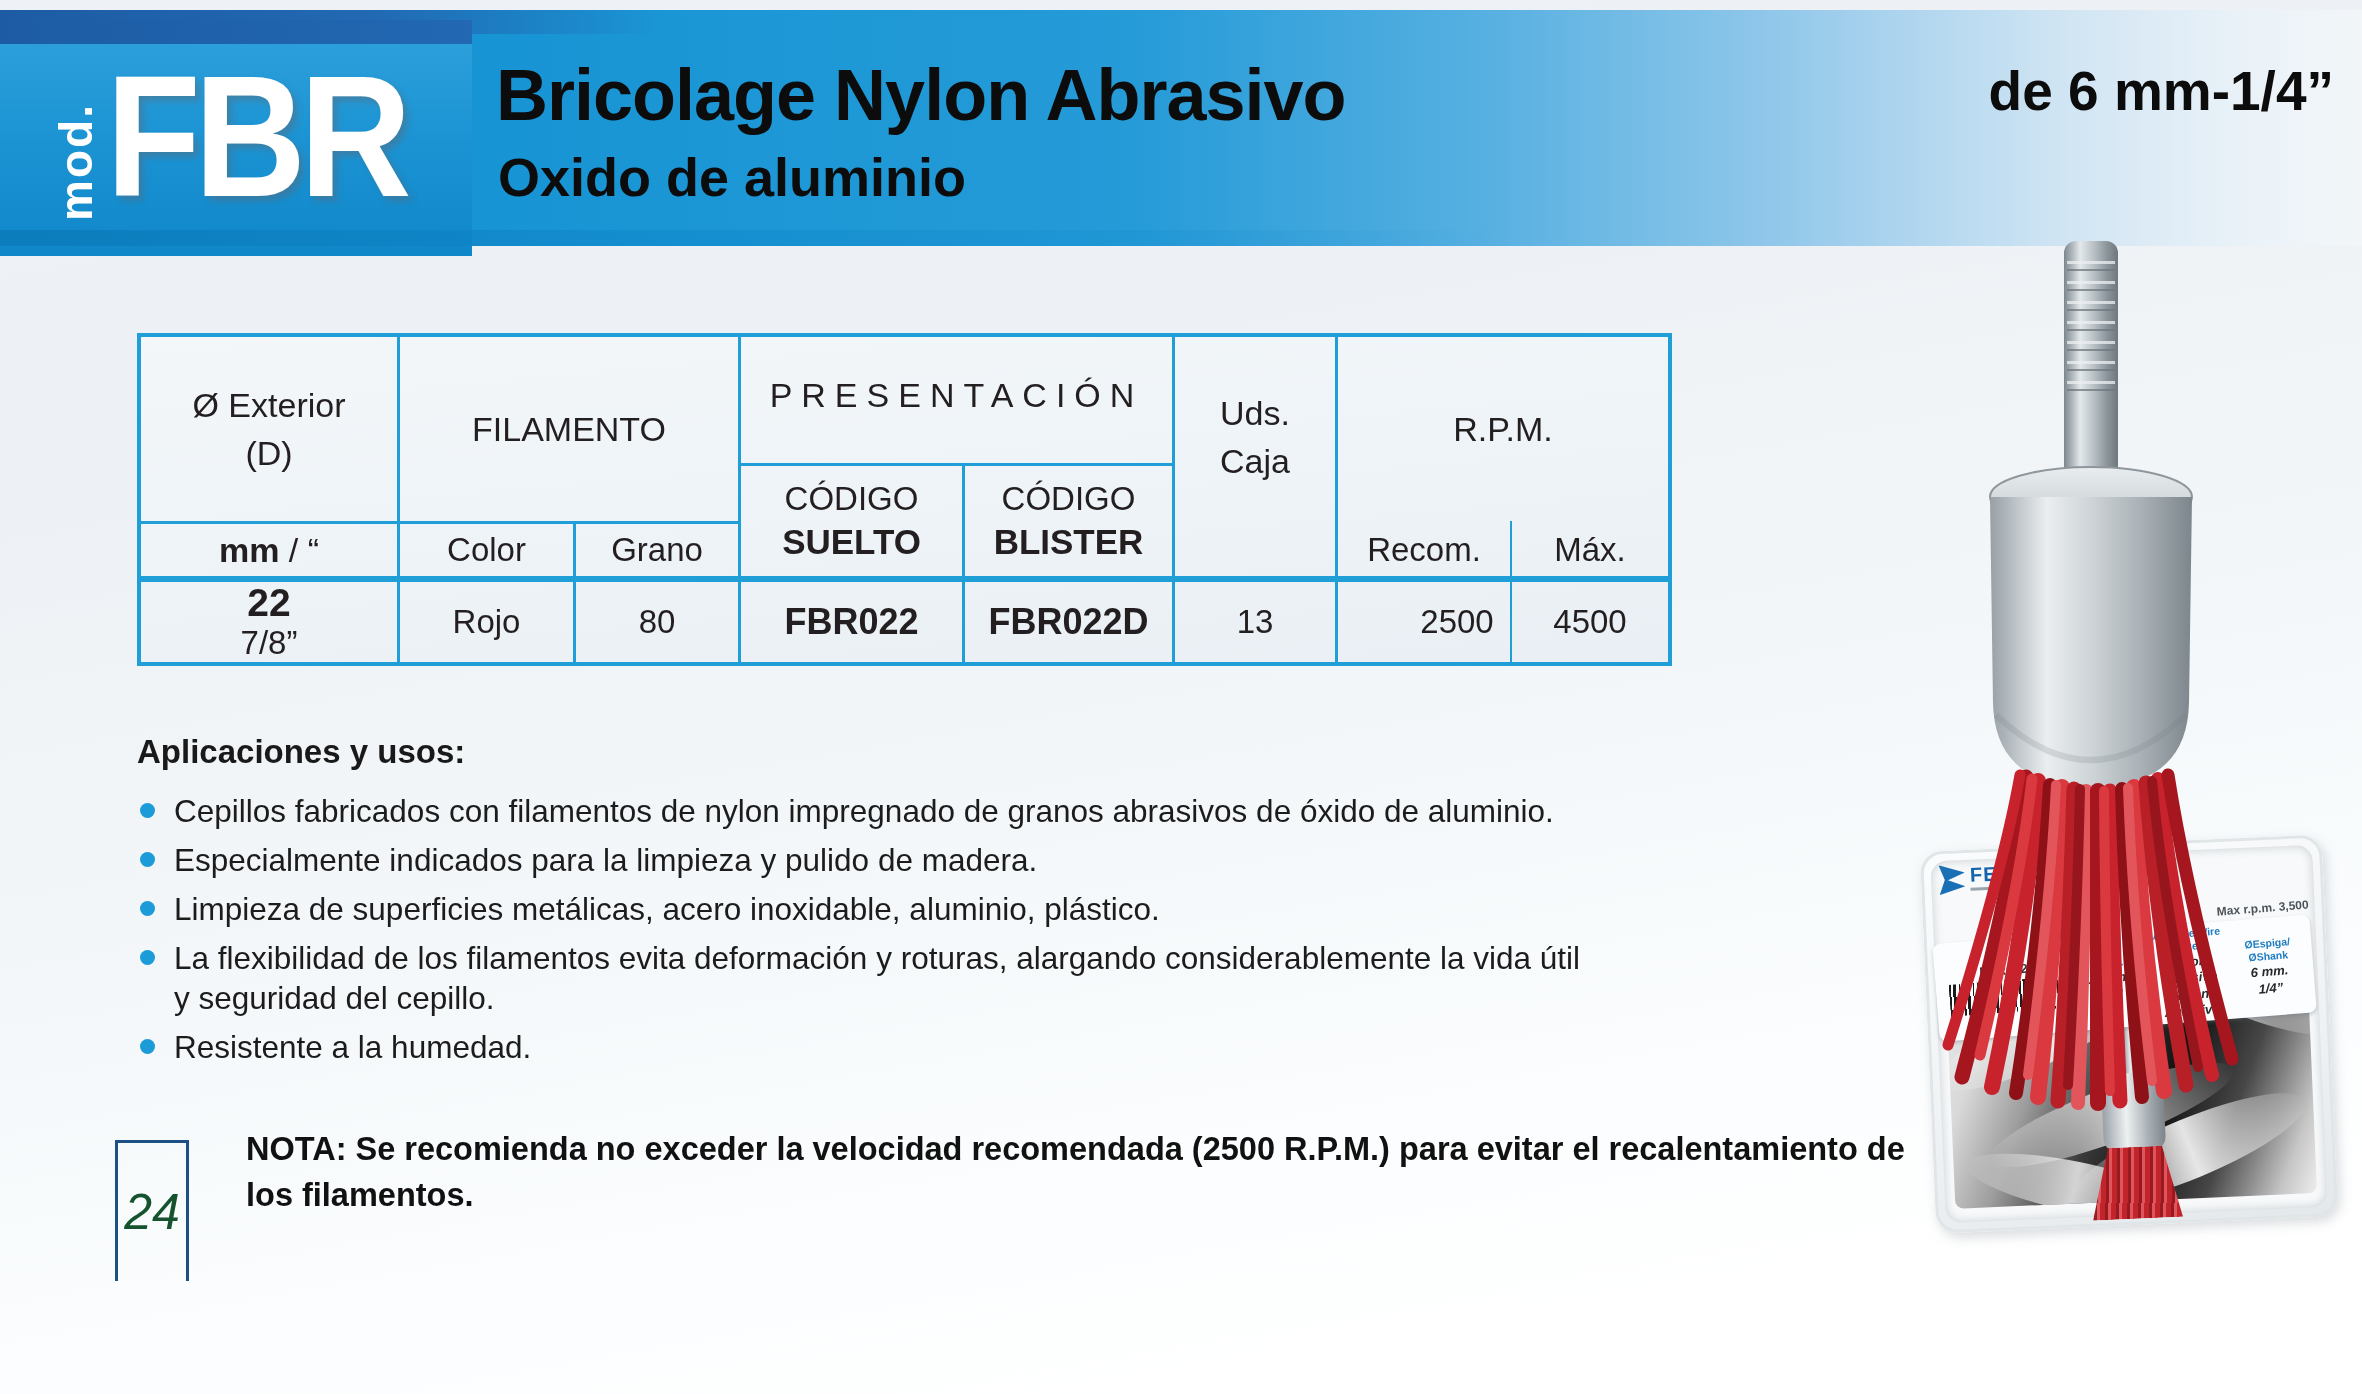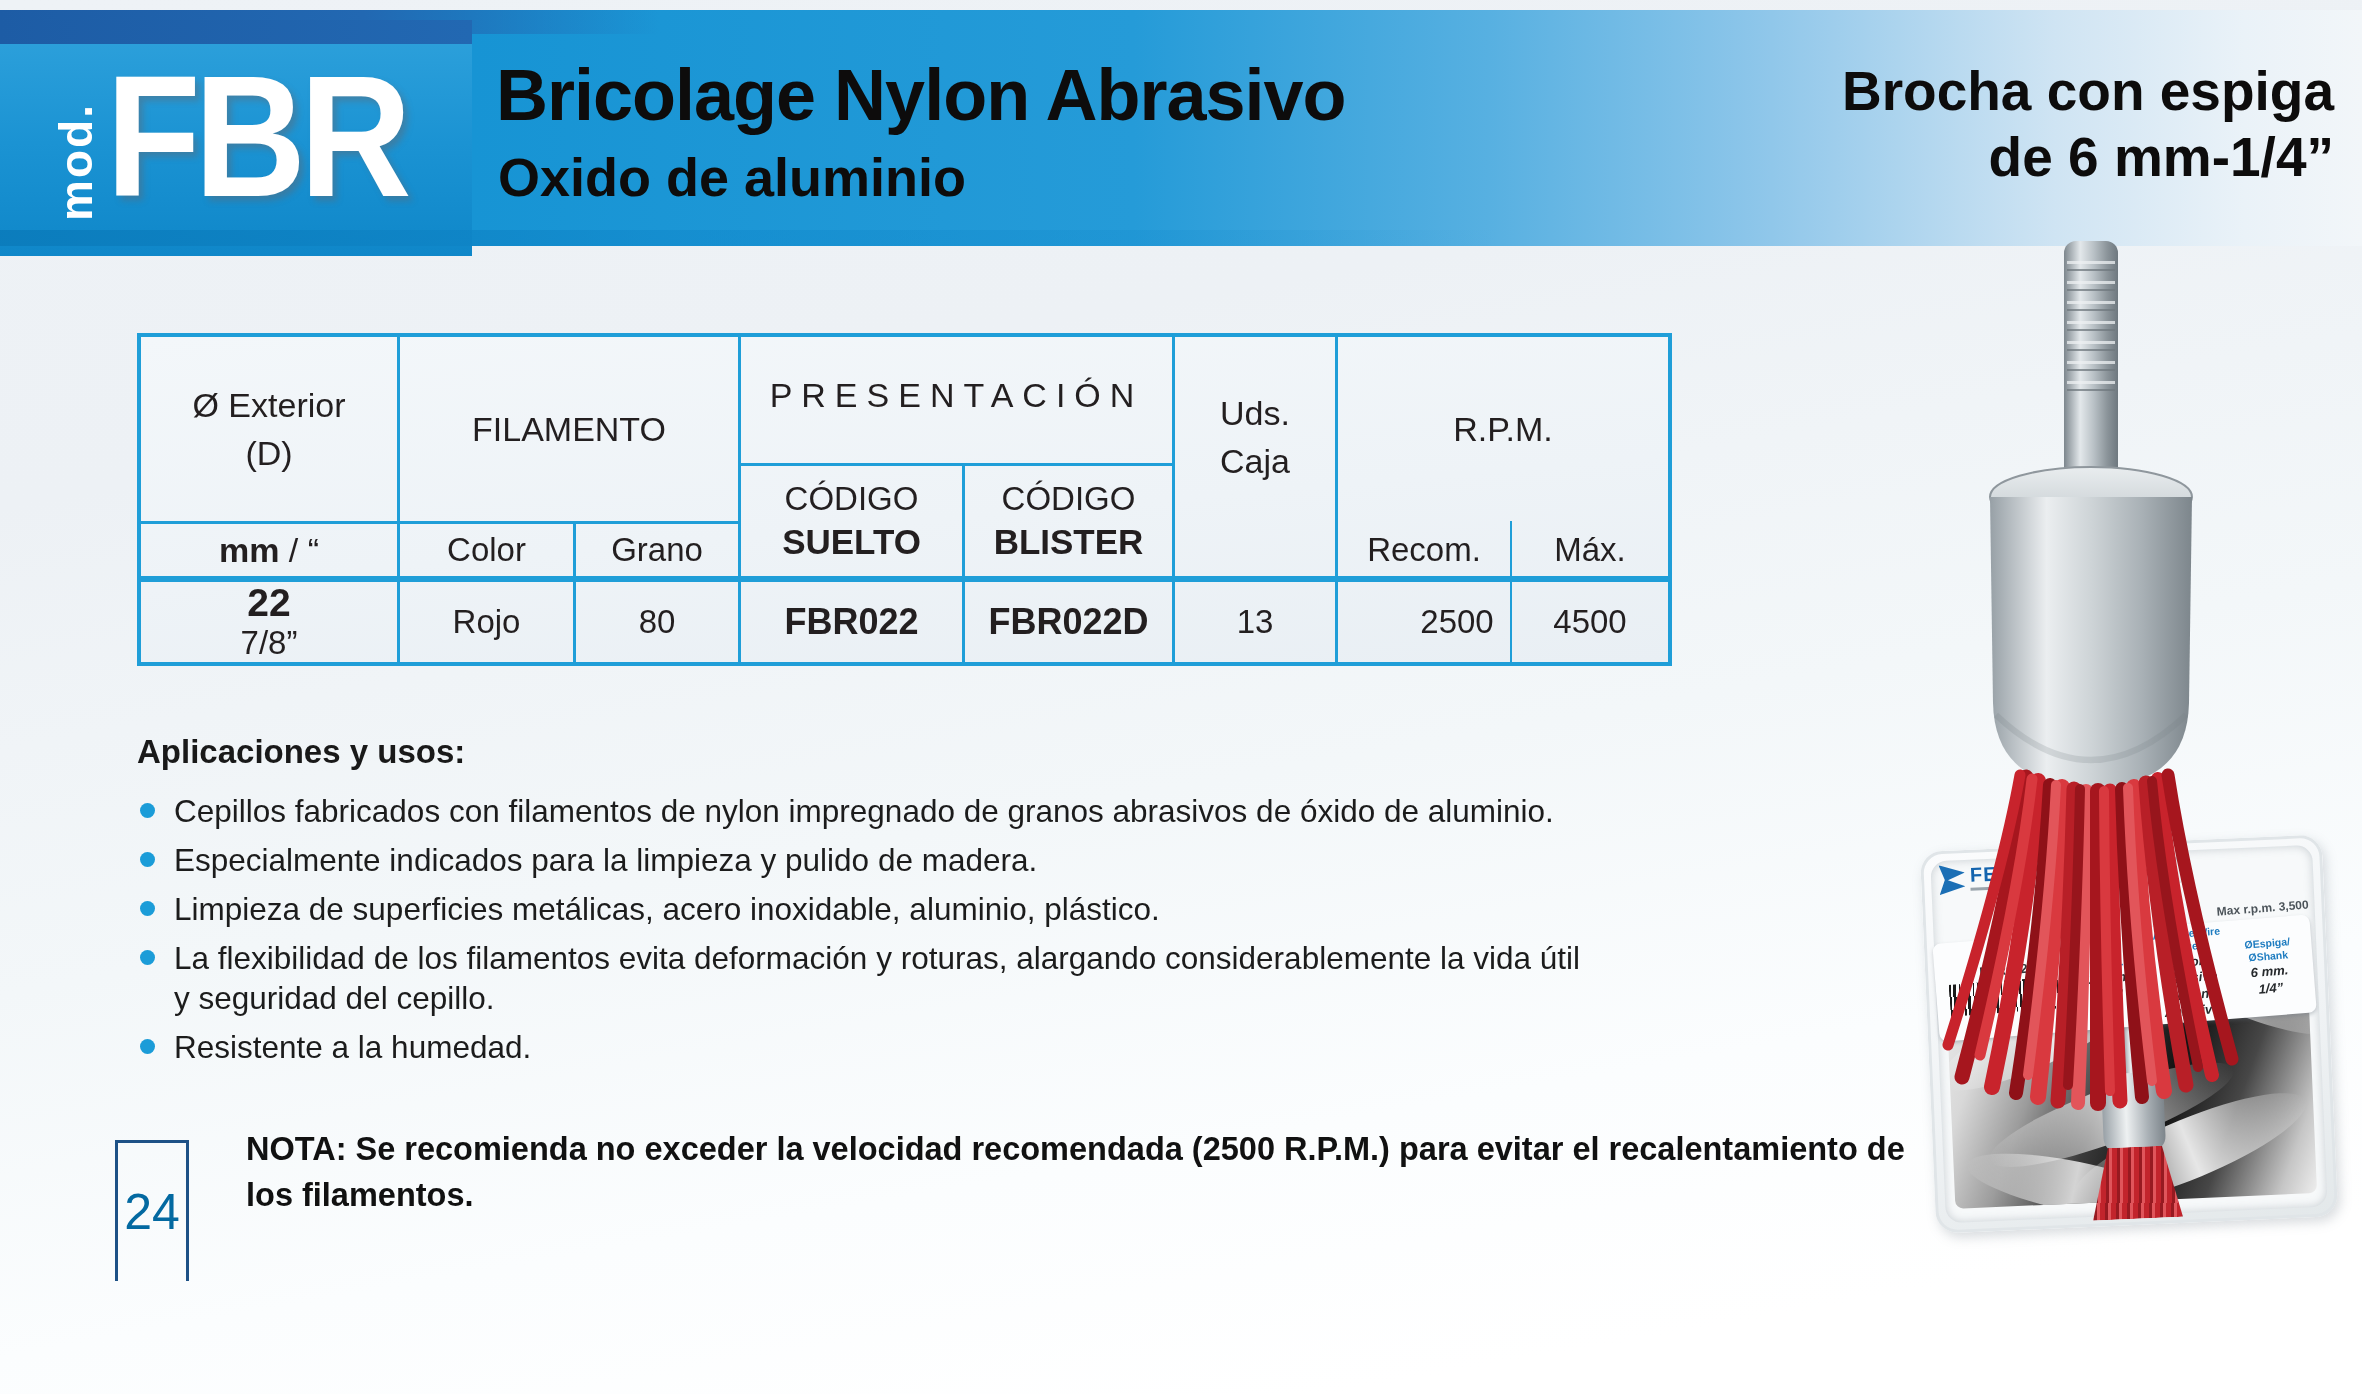--- a/index.html
+++ b/index.html
@@ -74,21 +74,21 @@
 
   
   .note{position:absolute;left:246px;top:1126px;width:1672px;font-size:32.5px;font-weight:bold;line-height:46px;color:#111;}
 
   
   .pagebox{
     position:absolute;left:115px;top:1140px;width:68px;height:138px;
     border:3px solid #1d5186;border-bottom:none;
     display:flex;align-items:center;justify-content:center;
   }
-  .pagebox span{font-size:50px;color:#0369a1;}
+  .pagebox span{font-size:50px;color:#14532d;font-style:italic;}
 
   
   .product{position:absolute;left:1830px;top:235px;width:532px;height:1159px;}
   .brush-svg{position:absolute;left:0;top:0;width:532px;height:880px;z-index:2;}
 
   .blister{
     position:absolute;left:98px;top:608px;width:402px;height:382px;z-index:1;
     transform:rotate(-2.5deg);border-radius:22px;
     background:linear-gradient(165deg,#fbfcfd 0%,#f0f3f5 55%,#e3e8ea 100%);
     box-shadow:inset 0 0 0 3px #e0e5e8, 3px 5px 12px rgba(120,130,140,.28);
@@ -141,21 +141,20 @@
 
 <div class="page">
 
   <div class="band">
     <div class="ribbon"></div>
     <span class="mod-label">mod.</span>
     <span class="model-code">FBR</span>
     <div class="title-main">Bricolage Nylon Abrasivo</div>
     <div class="title-sub">Oxido de aluminio</div>
     <div class="right-title">
-      <div>Brocha con espiga</div>
       <div>de 6 mm-1/4”</div>
     </div>
   </div>
 
   <div class="spec-table">
 
     <div class="tline" style="left:256px;top:0;width:3px;height:325px;"></div>
     <div class="tline" style="left:432px;top:184px;width:3px;height:141px;"></div>
     <div class="tline" style="left:597px;top:0;width:3px;height:325px;"></div>
     <div class="tline" style="left:821px;top:126px;width:3px;height:199px;"></div>

